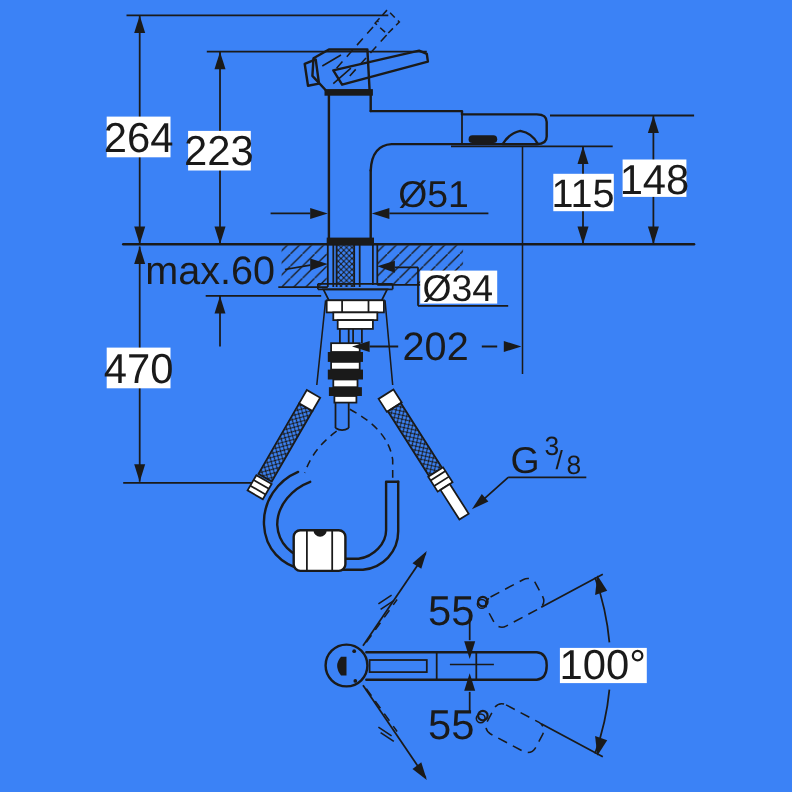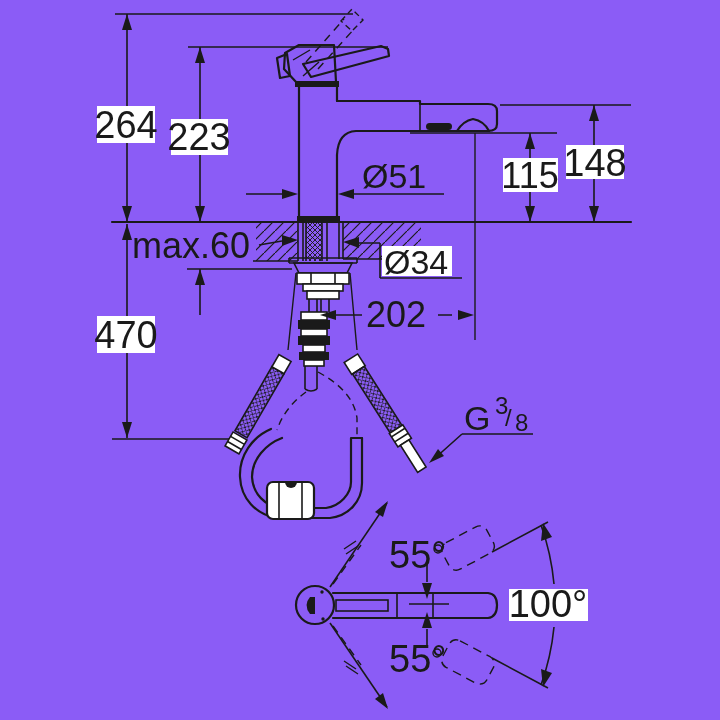--- a/index.html
+++ b/index.html
@@ -1,16 +1,16 @@
 <!DOCTYPE html>
 <html><head>
 <meta charset="utf-8">
 <style>
   html,body{margin:0;padding:0;background:#fff;}
-  .frame{position:relative;width:720px;height:720px;background:#8b5cf6;overflow:hidden;}
+  .frame{position:relative;width:720px;height:720px;background:#3b82f6;overflow:hidden;}
   svg{position:absolute;left:0;top:0;}
   text{font-family:"Liberation Sans", sans-serif;fill:#1a1a1a;}
   .d38{font-size:38px;}
   .d36{font-size:36px;}
   .d34{font-size:34px;}
   .d22{font-size:24px;}
   .ln{stroke:#1a1a1a;fill:none;stroke-width:2.2;stroke-linecap:round;stroke-linejoin:round;}
   .ln15{stroke:#1a1a1a;fill:none;stroke-width:1.6;stroke-linecap:butt;}
   .thin{stroke:#1a1a1a;fill:none;stroke-width:1.4;}
   .fillink{fill:#1a1a1a;stroke:none;}

